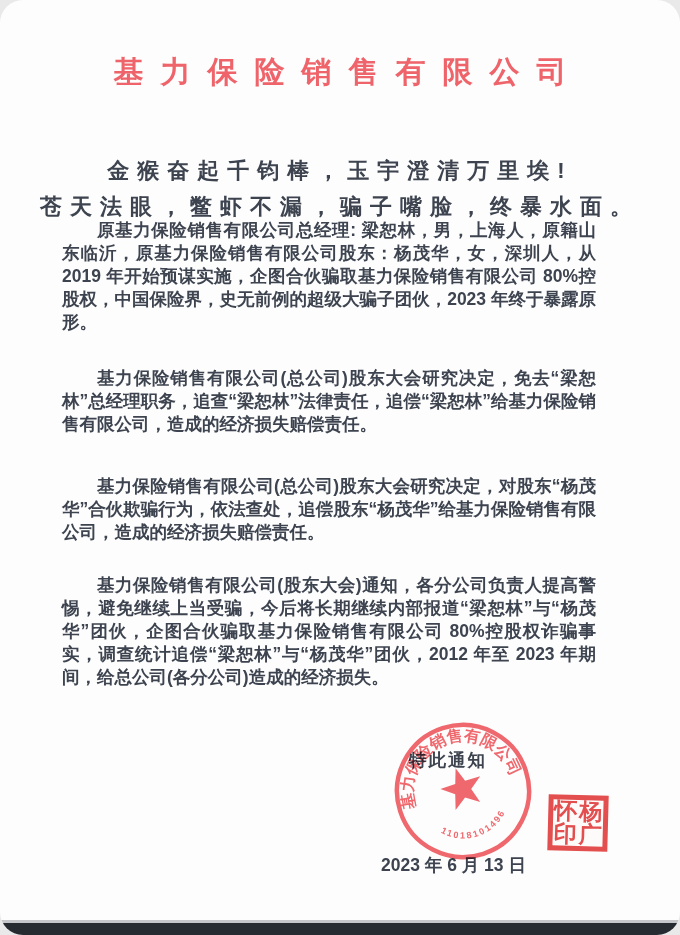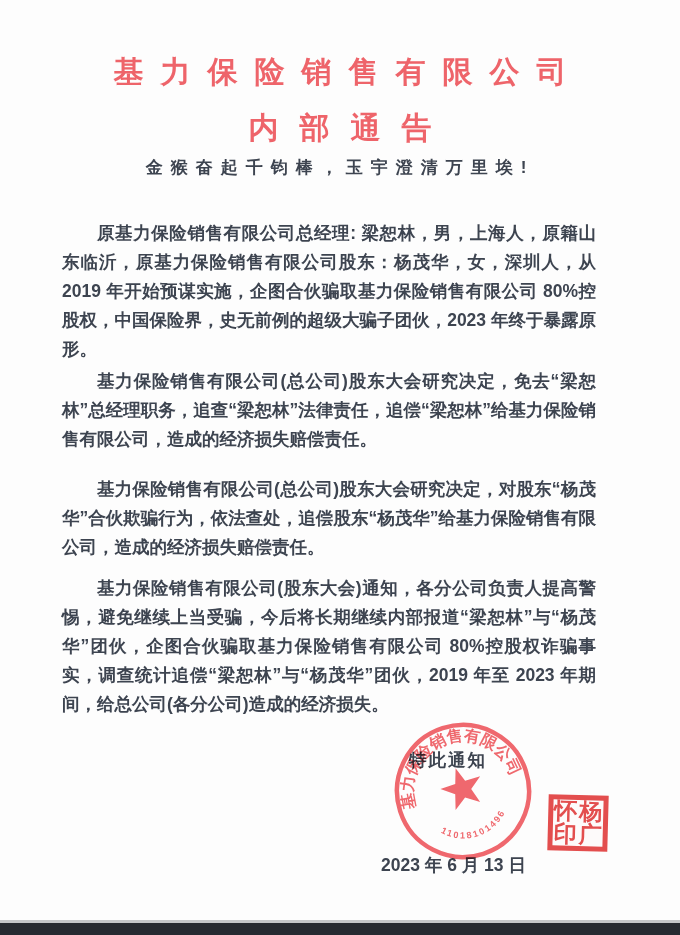--- a/index.html
+++ b/index.html
@@ -4,20 +4,21 @@
 <style>
   html,body{margin:0;padding:0;background:#e9e9e9;}
   .page{
     position:relative;
     width:680px;height:935px;
     margin:0 auto;
     background:#fdfdfd;
     overflow:hidden;
     font-family:"Liberation Sans",sans-serif;
     color:#3d4450;
+    border-radius:23px;
   }
   
   .scan-edge{
     position:absolute;left:0;bottom:0;width:100%;height:12px;
     background:#262a31;
   }
   .scan-edge-soft{
     position:absolute;left:0;bottom:12px;width:100%;height:3px;
     background:#8b8f96;opacity:.5;
   }
@@ -34,31 +35,31 @@
     position:absolute;top:108px;left:0;width:100%;
     text-align:center;
     font-size:30px;font-weight:bold;
     letter-spacing:21px;text-indent:21px;
     color:#ee646a;
     white-space:nowrap;
   }
   .slogan{
     position:absolute;left:0;width:100%;
     text-align:center;
-    font-size:17px;font-weight:bold;
+    font-size:22px;font-weight:bold;
     color:#3d4450;
     letter-spacing:8px;
     white-space:nowrap;
   }
   .slogan.s1{top:156px;}
   .slogan.s2{top:192px;}
 
   .para{
     position:absolute;left:62px;width:534px;
-    font-size:17.5px;line-height:29px;
+    font-size:17.5px;line-height:23px;
     font-weight:600;
     text-align:justify;
     text-indent:2em;
     color:#3d4450;
     margin:0;
   }
   .para.p1{top:219px;}
   .para.p2{top:367px;}
   .para.p3{top:475px;}
   .para.p4{top:574px;}
@@ -105,28 +106,28 @@
     line-height:1;
     font-family:"Liberation Serif",serif;
   }
 </style>
 </head>
 <body>
 
 <div class="page">
 
   <div class="doc-title">基力保险销售有限公司</div>
-  <div class="doc-subtitle">内部通告</div>
 
   <div class="slogan s1">金猴奋起千钧棒，玉宇澄清万里埃!</div>
+  <div class="slogan s2">苍天法眼，鳖虾不漏，骗子嘴脸，终暴水面。</div>
 
   <p class="para p1">原基力保险销售有限公司总经理: 梁恕林，男，上海人，原籍山东临沂，原基力保险销售有限公司股东：杨茂华，女，深圳人，从 2019 年开始预谋实施，企图合伙骗取基力保险销售有限公司 80%控股权，中国保险界，史无前例的超级大骗子团伙，2023 年终于暴露原形。</p>
   <p class="para p3">基力保险销售有限公司(总公司)股东大会研究决定，对股东“杨茂华”合伙欺骗行为，依法查处，追偿股东“杨茂华”给基力保险销售有限公司，造成的经济损失赔偿责任。</p>
   <p class="para p2">基力保险销售有限公司(总公司)股东大会研究决定，免去“梁恕林”总经理职务，追查“梁恕林”法律责任，追偿“梁恕林”给基力保险销售有限公司，造成的经济损失赔偿责任。</p>
-  <p class="para p4">基力保险销售有限公司(股东大会)通知，各分公司负责人提高警惕，避免继续上当受骗，今后将长期继续内部报道“梁恕林”与“杨茂华”团伙，企图合伙骗取基力保险销售有限公司 80%控股权诈骗事实，调查统计追偿“梁恕林”与“杨茂华”团伙，2019 年至 2023 年期间，给总公司(各分公司)造成的经济损失。</p>
+  <p class="para p4">基力保险销售有限公司(股东大会)通知，各分公司负责人提高警惕，避免继续上当受骗，今后将长期继续内部报道“梁恕林”与“杨茂华”团伙，企图合伙骗取基力保险销售有限公司 80%控股权诈骗事实，调查统计追偿“梁恕林”与“杨茂华”团伙，2012 年至 2023 年期间，给总公司(各分公司)造成的经济损失。</p>
 
   <div class="closing">特此通知</div>
   <div class="date-line">2023 年 6 月 13 日</div>
 
   <svg class="round-seal" viewBox="0 0 150 150">
     <circle cx="75" cy="75" r="66" fill="none" stroke="#ef4f55" stroke-width="4.5"></circle>
     <path id="sealArcTop" d="M 31.7,100 A 50,50 0 1,1 118.3,100" fill="none"></path>
     <path id="sealArcBottom" d="M 36,101 A 46,46 0 0,0 114,101" fill="none"></path>
     <text font-size="16" font-weight="bold" fill="#ef4f55">
       <textPath href="#sealArcTop" startOffset="50%" text-anchor="middle">基力保险销售有限公司</textPath>

